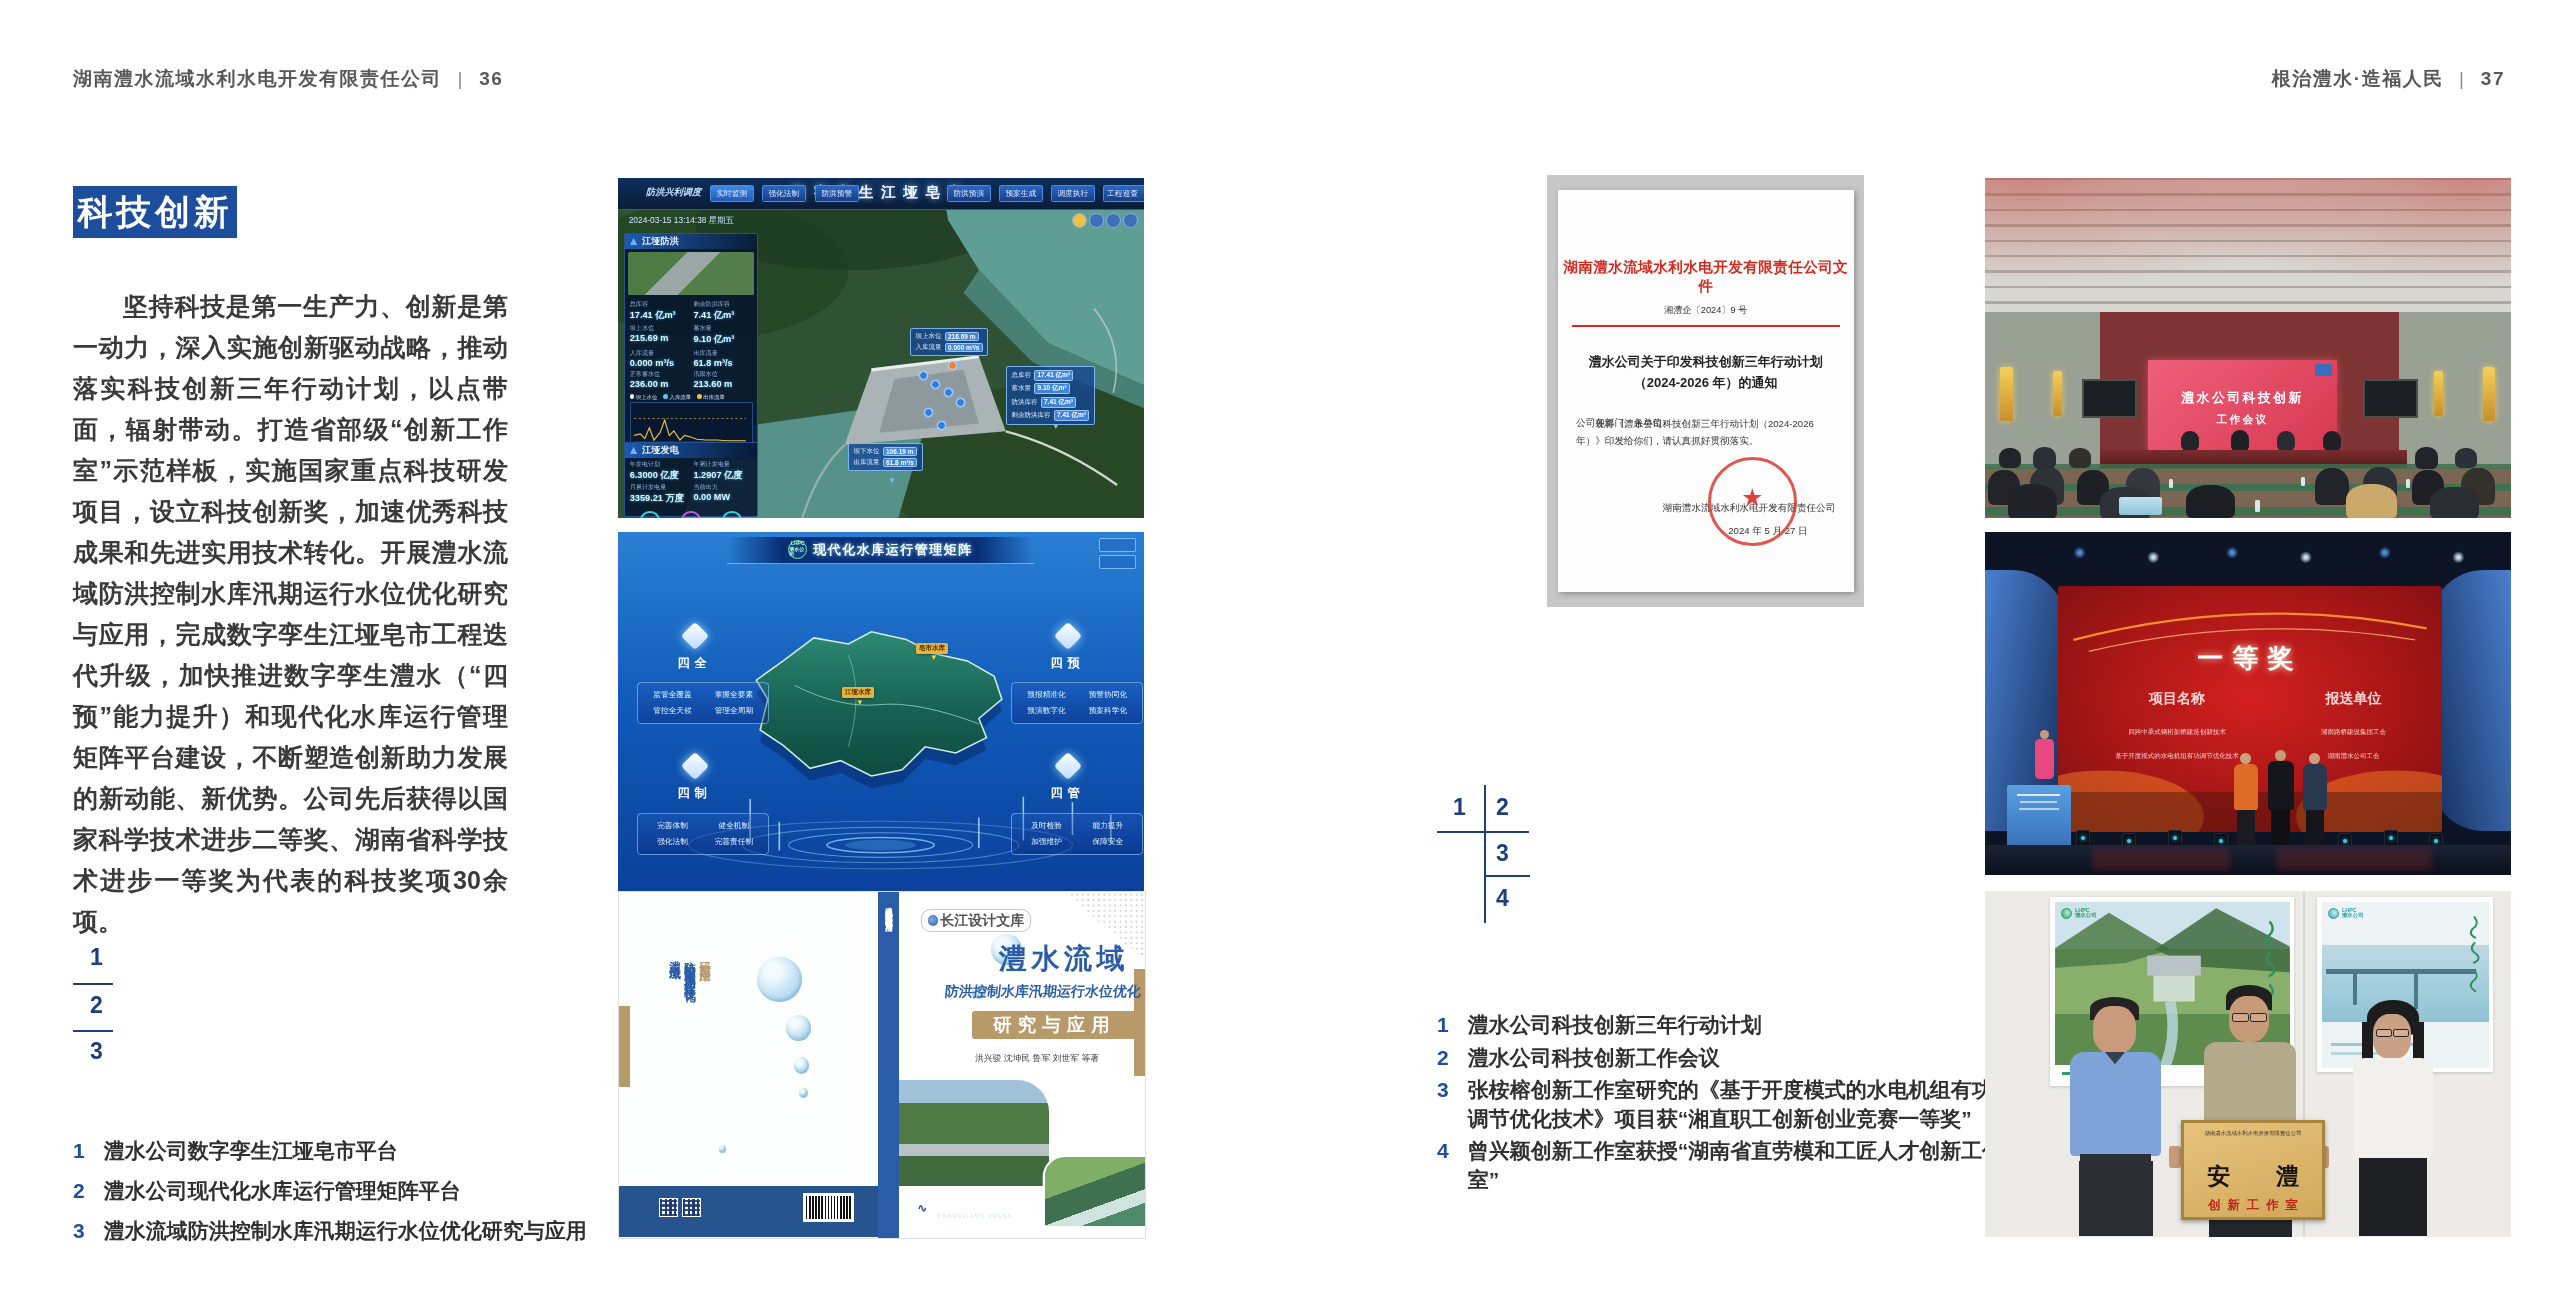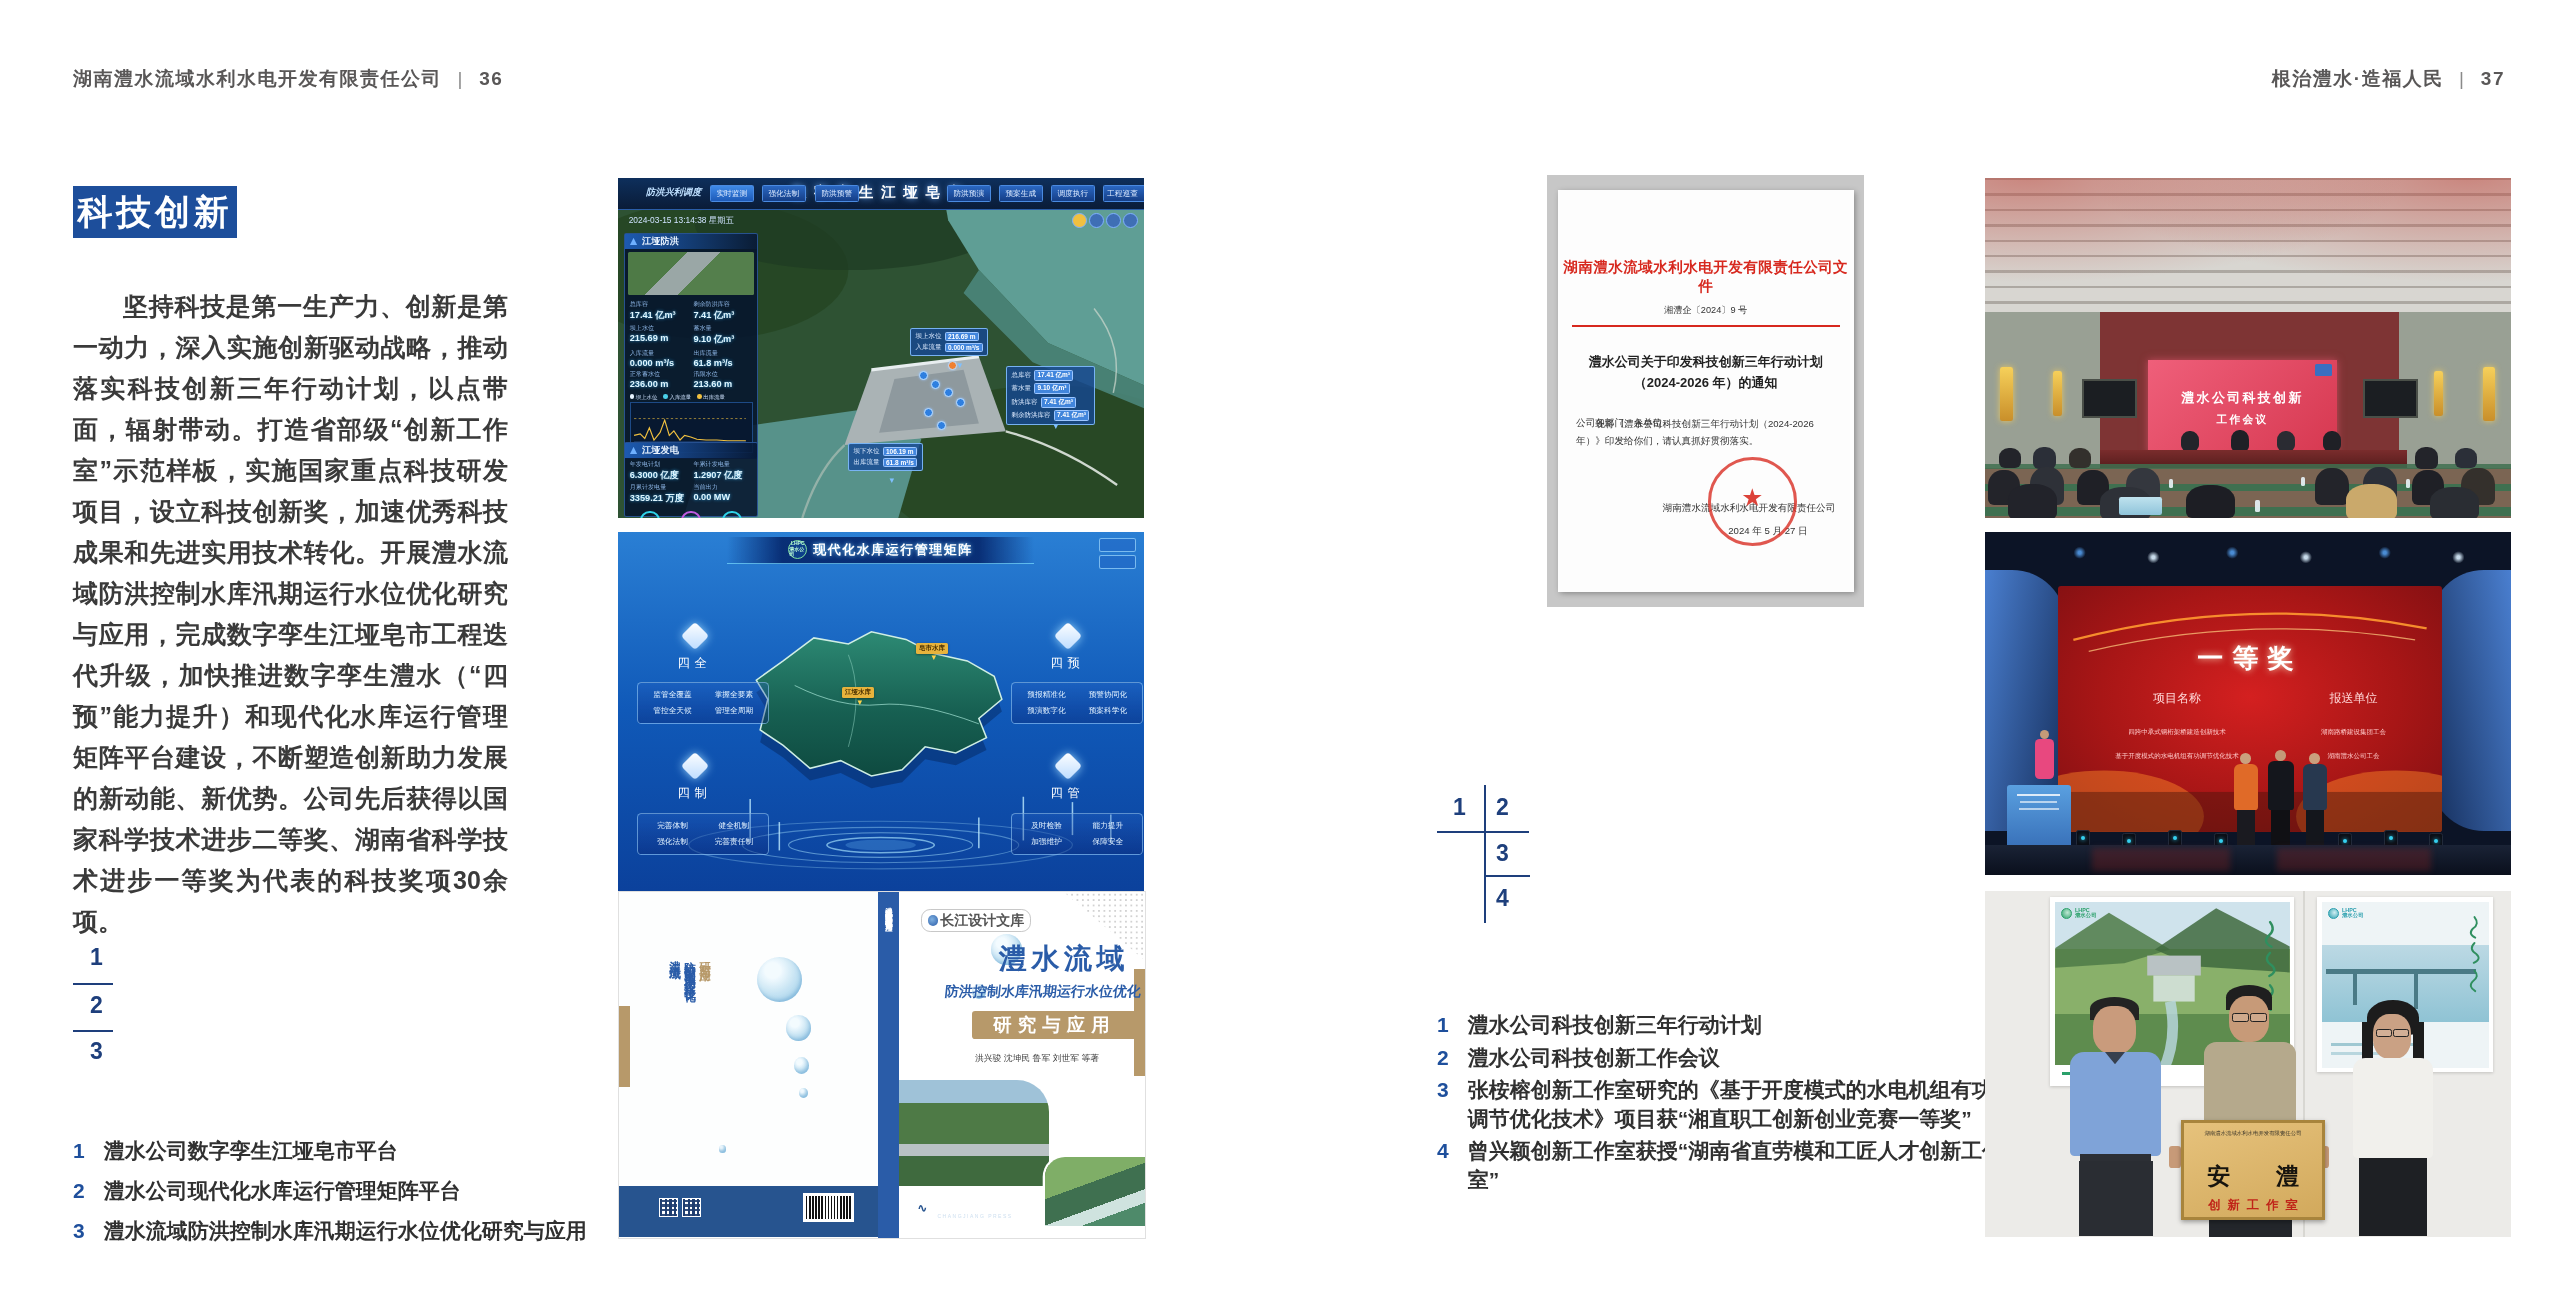--- a/index.html
+++ b/index.html
@@ -60,21 +60,21 @@
      border-bottom:1.5px solid rgba(120,220,255,.7);}
   .mx-logo{width:17px;height:17px;border-radius:50%;border:1.5px solid #7fe0a0;background:#0c3f8a;color:#bfffd8;
      font-size:5px;line-height:1.1;display:flex;flex-direction:column;align-items:center;justify-content:center;font-weight:700;}
   .mx-title{color:#fff;font-size:13px;font-weight:700;letter-spacing:1.5px;text-shadow:0 0 4.6px #7fd0ff;}
   .mx-btn{position:absolute;width:35px;height:12.3px;border:0.8px solid rgba(160,220,255,.7);background:rgba(30,90,190,.35);border-radius:2.3px;}
   .mx-slogan{position:absolute;left:0;right:0;top:55px;text-align:center;color:#fff;font-size:24px;font-weight:700;
      font-style:italic;letter-spacing:6.1px;text-shadow:1.5px 1.5px 0 rgba(190,150,40,.55),0 0 7.7px rgba(255,255,255,.4);}
   .mx-group{position:absolute;width:77px;text-align:center;color:#fff;}
   .mx-cube{width:20px;height:20px;margin:0 auto;background:linear-gradient(135deg,#ffffff,#bcdcff);
      transform:rotate(45deg);border-radius:3.8px;box-shadow:0 0 9.2px rgba(160,220,255,.9);}
-  .mx-gt{margin-top:9.2px;font-size:12.3px;font-weight:400;letter-spacing:4.6px;}
+  .mx-gt{margin-top:9.2px;font-size:12.3px;font-weight:700;letter-spacing:4.6px;}
   .mx-panel{position:absolute;width:115px;padding:7px 7.7px;border:0.8px solid rgba(160,215,255,.55);border-radius:4.6px;
      background:linear-gradient(180deg,rgba(40,100,200,.30),rgba(10,40,120,.42));
      display:grid;grid-template-columns:1fr 1fr;gap:6.1px 7.7px;font-size:7.7px;color:#e2f2ff;text-align:center;}
   .mx-maplab{position:absolute;background:#e7b33c;color:#4a3000;font-size:6.5px;font-weight:700;
      padding:0.8px 3.1px;border-radius:1.5px;white-space:nowrap;box-shadow:0 0.8px 2.3px rgba(0,0,0,.4);}
   .mx-pin{position:absolute;color:#ffd24a;font-size:7.7px;}
   
   .bk{background:#f2f4f5;border:0.8px solid #e0e0e0;}
   .bk-back{position:absolute;left:0;top:0;width:259px;height:346px;background:#fdfefe;}
   .bk-spine{position:absolute;left:259px;top:0;width:21.5px;height:346px;background:#2a5ca8;}
@@ -111,21 +111,21 @@
   .lamp{position:absolute;background:linear-gradient(180deg,#f6d05a,#c98f2a);border-radius:2.3px;box-shadow:0 0 6.1px rgba(250,210,90,.8);}
   .tv{position:absolute;background:#1b1e22;border:2.3px solid #4a4f48;}
   .gstrip{position:absolute;background:#3f7050;}
   .bottle{position:absolute;width:3.8px;height:9.2px;background:#e8f4f8;border-radius:1.5px;opacity:.9;}
   
   .aw{background:#0c1426;}
   .aw-screen{position:absolute;left:73px;top:54px;width:384px;height:246px;border-radius:3.1px;overflow:hidden;
      background:radial-gradient(ellipse at 50% 45%,#d42020 0%,#a81616 55%,#7e0f12 100%);}
   .aw-title{position:absolute;left:0;right:0;top:55px;text-align:center;color:#fff;font-size:26px;font-weight:700;letter-spacing:9.2px;text-shadow:0 0 7.7px #ffe0c0;}
   .aw-col{position:absolute;text-align:center;color:#ffc9c9;font-size:6.5px;line-height:10.7px;}
-  .aw-colh{font-size:12px;color:#ffd7d7;font-weight:400;margin-bottom:23px;}
+  .aw-colh{font-size:14px;color:#ffd7d7;font-weight:700;margin-bottom:23px;}
   .stage-light{position:absolute;width:12.3px;height:15.4px;background:#0b0e16;border:0.8px solid #222a3a;border-radius:2.3px;}
   .stage-light:after{content:"";position:absolute;left:3.8px;top:4.6px;width:4.6px;height:4.6px;border-radius:50%;background:#35d0f0;box-shadow:0 0 4.6px #35d0f0;}
   .figperson{position:absolute;}
   
   .gp{background:#ecebe8;}
   .poster{position:absolute;background:#fff;box-shadow:0 0.8px 3.1px rgba(0,0,0,.18);padding:4.6px;}
   .lhpc{display:flex;align-items:center;gap:3.1px;font-size:5.4px;font-weight:700;color:#2aa06a;line-height:1.05;}
   .lhpc .c{width:9.2px;height:9.2px;border-radius:50%;border:1.5px solid #2aa06a;background:radial-gradient(circle at 60% 40%,#bfe8d4,#2aa06a);}
   .plaque{position:absolute;left:196px;top:229px;width:138px;height:94px;background:linear-gradient(160deg,#e6c27c,#d2a95c);
      border:3.1px solid #a8843c;box-shadow:0 1.5px 4.6px rgba(0,0,0,.35);text-align:center;}

